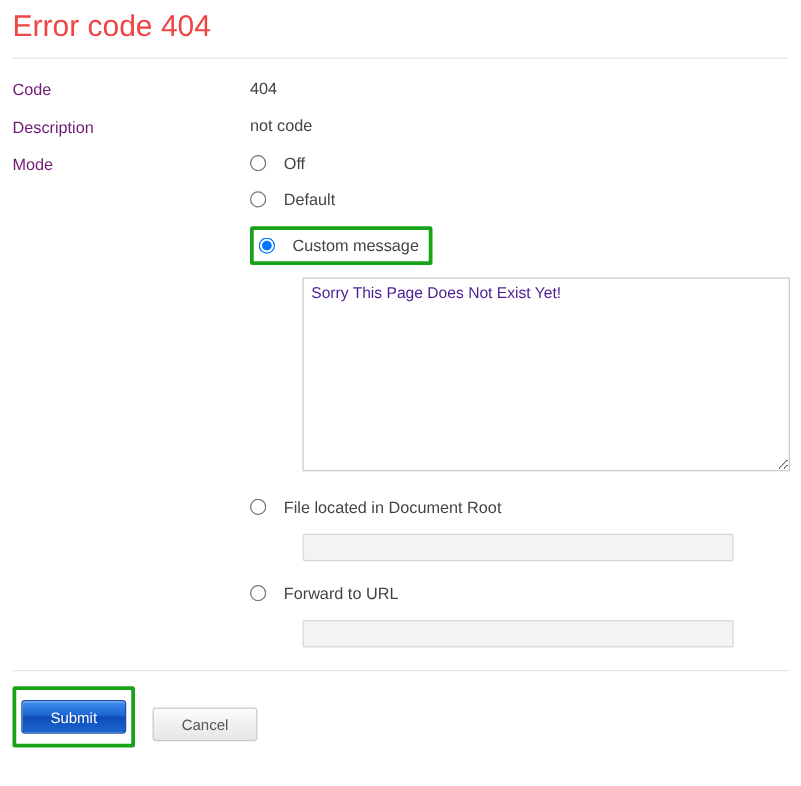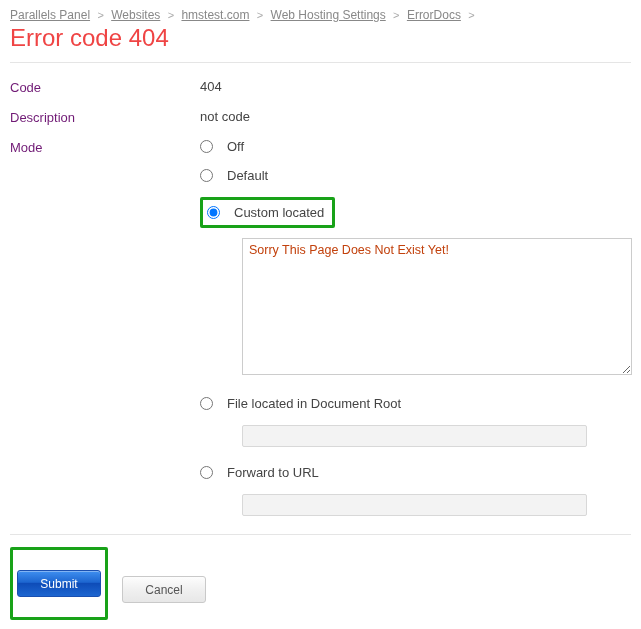--- a/index.html
+++ b/index.html
@@ -41,47 +41,47 @@
   .radio-item input[type=radio] { cursor: pointer; }
   .radio-item label { cursor: pointer; }
   .highlight-box {
     border: 3px solid #18a218;
     display: inline-flex;
     padding: 5px 8px 5px 4px;
     border-radius: 2px;
   }
   textarea.custom-msg {
     width: 390px;
-    height: 137px;
+    height: 155px;
     border: 1px solid #ccc;
     padding: 4px 6px;
     font-family: inherit;
     font-size: 12.5px;
-    color: #c2410c;
+    color: #4c1d95;
     resize: both;
     margin: 0 0 18px 42px;
   }
   .disabled-input-wrap { margin: 0 0 18px 42px; }
   input.disabled-text {
     width: 345px;
     height: 22px;
     border: 1px solid #d8d8d8;
     background: #f3f3f3;
     border-radius: 2px;
   }
   .button-bar {
     border-top: 1px solid #e5e5e5;
     padding-top: 12px;
     display: flex;
     gap: 14px;
     align-items: center;
   }
   .submit-box {
     border: 3px solid #18a218;
-    padding: 20px 4px;
+    padding: 8px 4px;
     border-radius: 2px;
   }
   button.btn-submit {
     width: 84px;
     height: 27px;
     border: 1px solid #1a4fb0;
     border-radius: 3px;
     background: linear-gradient(to bottom, #3f8ff0 0%, #1d66d0 45%, #0e4cb8 50%, #1d66d0 100%);
     color: #fff;
     font-size: 12px;
@@ -98,32 +98,20 @@
     font-size: 12px;
     cursor: pointer;
     margin-top: 12px;
   }
 </style>
 </head>
 <body>
 
 <div class="container">
 
-  <div class="breadcrumb">
-    <a>Parallels Panel</a>
-    <span class="sep">&gt;</span>
-    <a>Websites</a>
-    <span class="sep">&gt;</span>
-    <a>hmstest.com</a>
-    <span class="sep">&gt;</span>
-    <a>Web Hosting Settings</a>
-    <span class="sep">&gt;</span>
-    <a>ErrorDocs</a>
-    <span class="sep">&gt;</span>
-  </div>
 
   <h1 class="page-title">Error code 404</h1>
 
   <div class="divider"></div>
 
   <div class="form-row">
     <div class="form-label">Code</div>
     <div class="form-value">404</div>
   </div>
 
@@ -142,21 +130,21 @@
       </div>
 
       <div class="radio-item">
         <input type="radio" name="mode" style="">
         <label>Default</label>
       </div>
 
       <div class="highlight-box" style="margin-bottom:10px;">
         <div class="radio-item" style="margin-bottom:0;">
           <input type="radio" name="mode" checked="" style="">
-          <label>Custom located</label>
+          <label>Custom message</label>
         </div>
       </div>
 
       <div>
         <textarea class="custom-msg" style="">Sorry This Page Does Not Exist Yet!</textarea>
       </div>
 
       <div class="radio-item">
         <input type="radio" name="mode" style="">
         <label>File located in Document Root</label>

